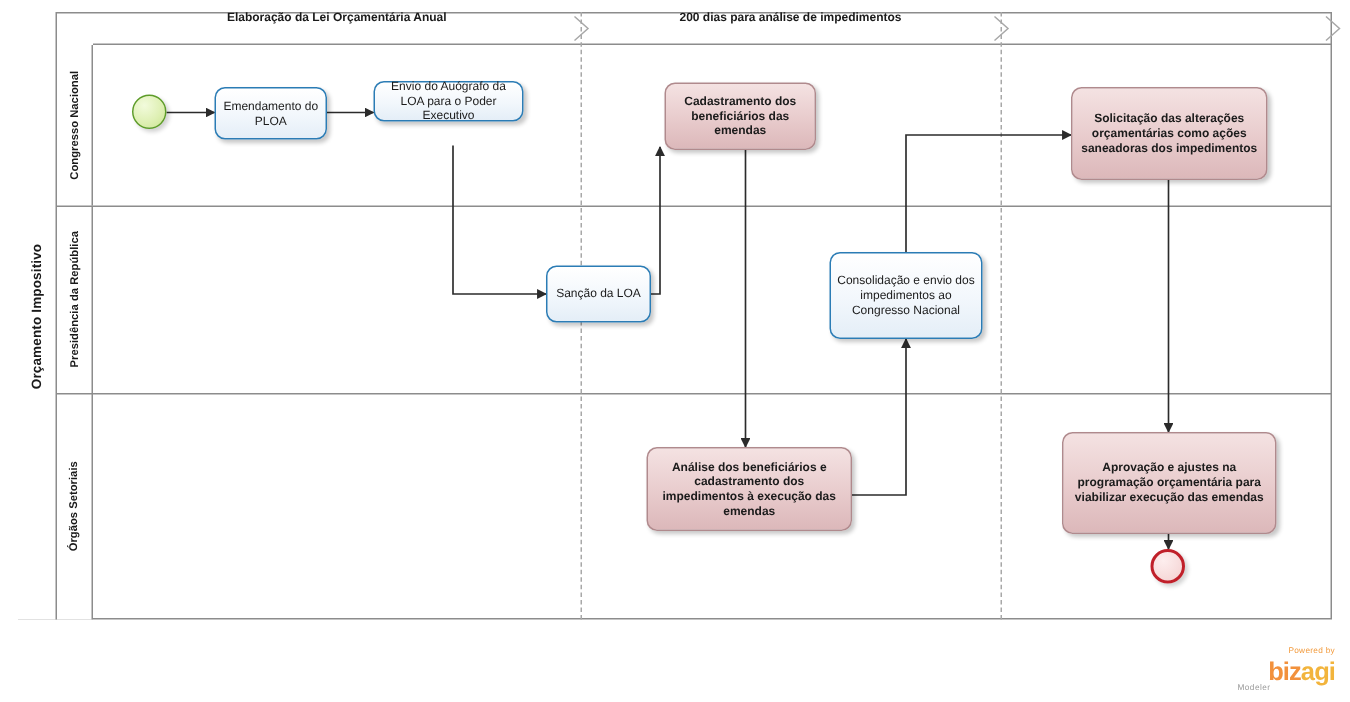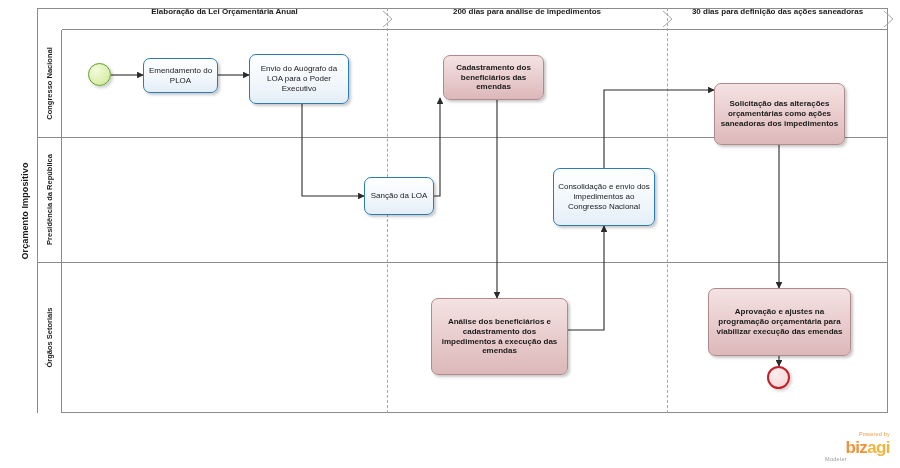--- a/index.html
+++ b/index.html
@@ -224,23 +224,20 @@
   <div class="lane-sep" style="top:262px;"></div>
 
   <div class="phase-band"></div>
 
   <div class="phase" style="left:62px; width:325px;">
     <span>Elaboração da Lei Orçamentária Anual</span>
   </div>
   <div class="phase" style="left:387px; width:280px;">
     <span>200 dias para análise de impedimentos</span>
   </div>
-  <div class="phase" style="left:667px; width:221px;">
-    <span>30 dias para definição das ações saneadoras</span>
-  </div>
 
   <div class="phase-divider" style="left:387px;"></div>
   <div class="phase-divider" style="left:667px;"></div>
 
   <svg class="phase-chev" style="left:381px;" viewBox="0 0 14 22">
     <polyline points="2,3 11,11 2,19" fill="none" stroke="#a8a8a8" stroke-width="1"></polyline>
   </svg>
   <svg class="phase-chev" style="left:661px;" viewBox="0 0 14 22">
     <polyline points="2,3 11,11 2,19" fill="none" stroke="#a8a8a8" stroke-width="1"></polyline>
   </svg>
@@ -276,41 +273,41 @@
     </g>
   </svg>
 
   <div class="event start" style="left:88px; top:63px; width:23px; height:23px;"></div>
   <div class="event end" style="left:767px; top:366px; width:23px; height:23px;"></div>
 
   <div class="task blue" style="left:143px; top:58px; width:75px; height:35px;justify-content:flex-end;">
     <span>Emendamento do PLOA</span>
   </div>
 
-  <div class="task blue" style="left:249px; top:54px; width:100px; height:50px;">
+  <div class="task blue" style="left:249px; top:54px; width:100px; height:27px;">
     <span>Envio do Auógrafo da LOA para o Poder Executivo</span>
   </div>
 
   <div class="task pink" style="left:443px; top:55px; width:101px; height:45px;">
     <span>Cadastramento dos beneficiários das emendas</span>
   </div>
 
   <div class="task blue" style="left:364px; top:177px; width:70px; height:38px;">
     <span>Sanção da LOA</span>
   </div>
 
-  <div class="task pink" style="left:431px; top:298px; width:137px; height:77px;">
+  <div class="task pink" style="left:431px; top:298px; width:137px; height:56px;">
     <span>Análise dos beneficiários e cadastramento dos impedimentos à execução das emendas</span>
   </div>
 
   <div class="task blue" style="left:553px; top:168px; width:102px; height:58px;">
     <span>Consolidação e envio dos impedimentos ao Congresso Nacional</span>
   </div>
 
-  <div class="task pink" style="left:714px; top:58px; width:131px; height:62px;margin-top:25px;">
+  <div class="task pink" style="left:714px; top:58px; width:131px; height:62px;">
     <span>Solicitação das alterações orçamentárias como ações saneadoras dos impedimentos</span>
   </div>
 
   <div class="task pink" style="left:708px; top:288px; width:143px; height:68px;">
     <span>Aprovação e ajustes na programação orçamentária para viabilizar execução das emendas</span>
   </div>
 
   <div class="logo">
     <div class="logo-top">Powered by</div>
     <div class="logo-main"><span class="c1">biz</span><span class="c2">agi</span></div>

